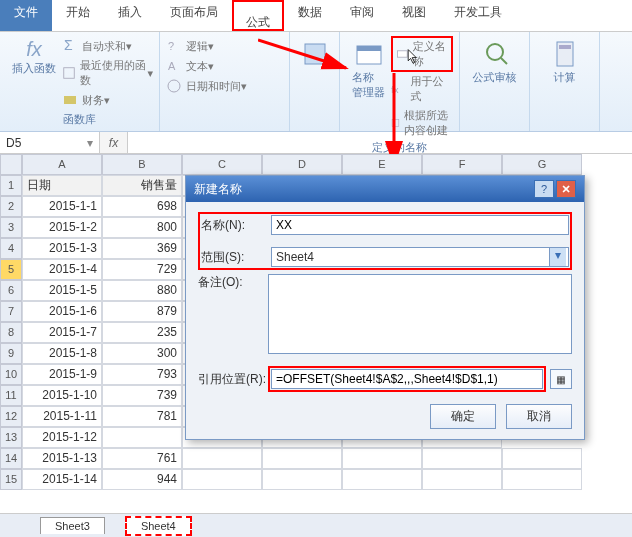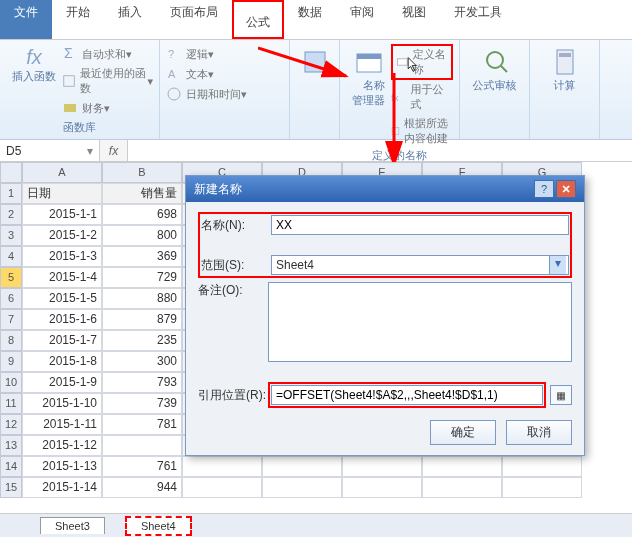--- a/index.html
+++ b/index.html
@@ -1,17 +1,17 @@
 <!DOCTYPE html>
 <html><head>
 <meta charset="utf-8">
 <style>
 *{box-sizing:border-box;margin:0;padding:0;font-family:"Microsoft YaHei",SimSun,sans-serif}
 body{background:#fff;font-size:12px;color:#333;width:632px;height:537px;overflow:hidden;position:relative}
-.tabs{display:flex;background:#fff;border-bottom:1px solid #ccc;height:40px}
+.tabs{display:flex;background:#fff;border-bottom:1px solid #ccc;height:32px}
 .tab{padding:4px 14px;cursor:pointer;color:#444}
 .tab.file{background:#4a7ebb;color:#fff}
 .tab.active{border:2px solid red;padding:12px 12px}
 .ribbon{background:linear-gradient(#f5f9fd,#e3eef9);height:100px;display:flex;border-bottom:1px solid #b8cce4;position:relative}
 .rg{border-right:1px solid #c5d9ed;padding:4px 6px;display:flex;flex-direction:column;justify-content:space-between}
 .rg-label{text-align:center;color:#5a7aa5;font-size:11px;margin-top:auto}
 .big-btn{display:flex;flex-direction:column;align-items:center;padding:2px 6px;color:#5a7aa5;font-size:11px}
 .big-btn svg{width:32px;height:32px}
 .small-row{display:flex;align-items:center;color:#777;font-size:11px;padding:2px 0}
 .small-row svg{width:16px;height:16px;margin-right:4px}
@@ -42,21 +42,21 @@
 .sheet-tabs{position:absolute;bottom:0;left:0;right:0;height:24px;background:#e8edf5;display:flex;align-items:center;padding-left:40px;border-top:1px solid #ccc}
 .stab{padding:2px 14px;border:1px solid #999;border-bottom:none;background:#fff;font-size:11px;margin-right:20px}
 .stab.active{border:2px dashed red}
 .dialog{position:absolute;left:185px;top:175px;width:400px;background:#eef2f7;border:1px solid #7a9ac5;box-shadow:3px 3px 8px rgba(0,0,0,.3)}
 .dlg-title{background:linear-gradient(#5a8fd6,#2d63b0);color:#fff;padding:4px 8px;display:flex;justify-content:space-between;align-items:center;font-size:12px}
 .dlg-close{display:flex;gap:2px}
 .dlg-close span{width:20px;height:18px;display:flex;align-items:center;justify-content:center;font-size:11px;border:1px solid #3a6fb5}
 .dlg-close .help{background:#c9dcf2;color:#2d5a9a}
 .dlg-close .x{background:#e06048;color:#fff;font-weight:bold}
 .dlg-body{padding:10px 12px}
-.dlg-row{display:flex;align-items:center;margin-bottom:20px}
+.dlg-row{display:flex;align-items:center;margin-bottom:12px}
 .dlg-label{width:70px;font-size:12px}
 .dlg-input{flex:1;border:1px solid #7a9ac5;padding:2px 4px;font-size:12px;background:#fff;height:20px}
 .dlg-select{flex:1;border:1px solid #7a9ac5;padding:2px 4px;font-size:12px;background:#fff;height:20px;position:relative}
 .dlg-select::after{content:"▾";position:absolute;right:2px;top:0;width:16px;height:18px;background:#cde0f5;text-align:center;border-left:1px solid #7a9ac5;color:#3a6fb5}
 .dlg-textarea{flex:1;border:1px solid #7a9ac5;background:#fff;height:80px}
 .red-box{border:2px solid red;padding:1px}
 .dlg-ref-row{display:flex;align-items:center;margin-top:2px}
 .dlg-ref-input{flex:1;border:1px solid #7a9ac5;padding:2px 4px;font-size:12px;background:#fff}
 .ref-btn{width:22px;height:20px;border:1px solid #7a9ac5;margin-left:4px;background:#f5f9fd;display:flex;align-items:center;justify-content:center;font-size:10px}
 .dlg-buttons{display:flex;justify-content:flex-end;gap:10px;margin-top:12px}
@@ -119,21 +119,21 @@
         </svg>
       </div>
   </div>
   <div class="rg rg4">
     <div style="display:flex">
       <div class="big-btn">
         <svg viewBox="0 0 32 32">
             <rect x="4" y="8" width="24" height="18" fill="#fff" stroke="#7a9ac5"></rect>
             <rect x="4" y="8" width="24" height="5" fill="#7a9ac5"></rect>
           </svg>
-        <span style="white-space:pre-line;text-align:right">名称
+        <span style="white-space:pre-line;text-align:left">名称
 管理器</span>
       </div>
       <div style="flex:1">
         <div class="small-row define-name">
           <svg viewBox="0 0 16 16">
               <rect x="2" y="4" width="12" height="8" fill="#fff" stroke="#aab"></rect>
             </svg>
           <span>定义名称</span>
           <svg class="cursor-icon" width="16" height="20" viewBox="0 0 16 20">
               <path d="M2 2 L2 16 L5 13 L8 19 L10 18 L7 12 L12 12 Z" fill="#fff" stroke="#000"></path>

